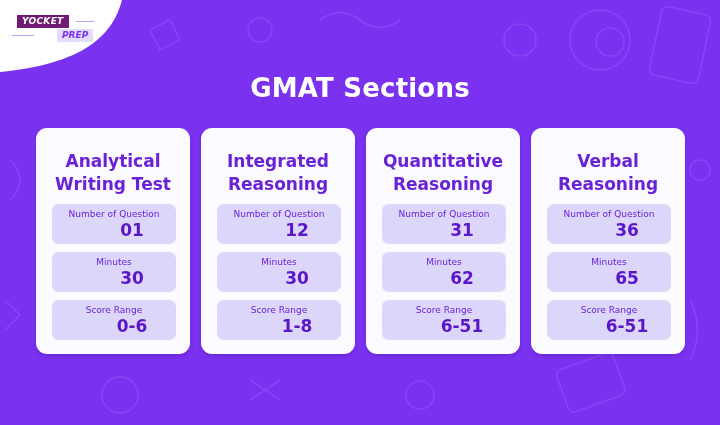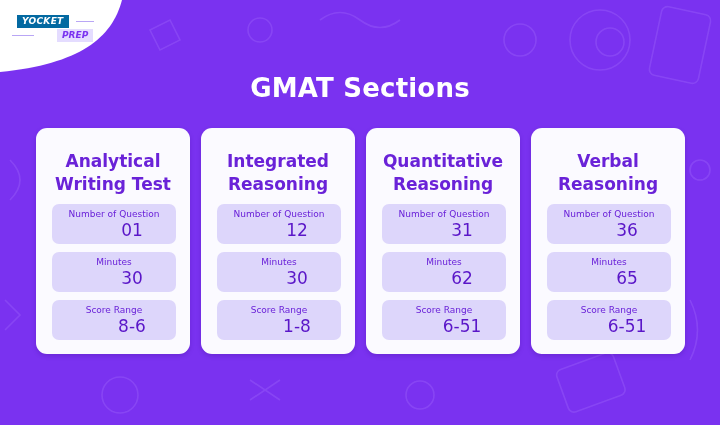--- a/index.html
+++ b/index.html
@@ -6,21 +6,21 @@
   body {
     width: 720px; height: 425px; overflow: hidden; position: relative;
     background: #7a32f0;
     font-family: "DejaVu Sans", sans-serif;
   }
   .bg-doodles { position: absolute; left: 0; top: 0; width: 720px; height: 425px; }
   .wave { position: absolute; left: 0; top: 0; }
   .logo { position: absolute; left: 12px; top: 12px; width: 80px; height: 36px; }
   .logo-top {
     position: absolute; left: 5px; top: 3px; height: 13px; padding: 0 5px;
-    background: #0369a1; color: #fff; font-weight: bold; font-style: italic;
+    background: #701a75; color: #fff; font-weight: bold; font-style: italic;
     font-size: 9px; line-height: 13px; letter-spacing: 0.3px;
   }
   .logo-bottom {
     position: absolute; left: 27px; top: 17px; height: 13px; padding: 0 5px;
     background: #e4dcff; color: #7a32f0; font-weight: bold; font-style: italic;
     font-size: 9px; line-height: 13px; margin-left: 18px;
   }
   .logo-line1 { position: absolute; left: 64px; top: 9px; width: 18px; height: 1px; background: #b9a6f5; }
   .logo-line2 { position: absolute; left: 0px; top: 23px; width: 22px; height: 1px; background: #b9a6f5; }
 
@@ -40,21 +40,21 @@
   }
   .stat {
     position: absolute; left: 16px; width: 124px; height: 40px;
     background: #ddd6fb; border-radius: 7px; text-align: center;
   }
   .stat-label {
     display: block; margin-top: 4px; color: #6a22d8;
     font-size: 9px; line-height: 12px;
   }
   .stat-value {
-    display: block; color: #5a16c8; font-weight: normal;
+    display: block; color: #5a16c8; font-weight: bold;
     font-size: 17px; line-height: 20px; padding-left: 36px;
   }
 </style>
 </head>
 <body>
 
 <svg class="bg-doodles" viewBox="0 0 720 425" xmlns="http://www.w3.org/2000/svg">
   <g fill="none" stroke="#8a48f4" stroke-width="1.6" opacity="0.9">
     <circle cx="520" cy="40" r="16"></circle>
     <circle cx="600" cy="40" r="30"></circle>
@@ -95,21 +95,21 @@
   <div class="stat" style="top:76px">
     <span class="stat-label">Number of Question</span>
     <span class="stat-value">01</span>
   </div>
   <div class="stat" style="top:124px">
     <span class="stat-label">Minutes</span>
     <span class="stat-value">30</span>
   </div>
   <div class="stat" style="top:172px">
     <span class="stat-label">Score Range</span>
-    <span class="stat-value">8-6</span>
+    <span class="stat-value">0-6</span>
   </div>
 </div>
 
 <div class="card" style="left:201px">
   <div class="card-title">
     <div>Integrated</div>
     <div>Reasoning</div>
   </div>
   <div class="stat" style="top:76px">
     <span class="stat-label">Number of Question</span>

